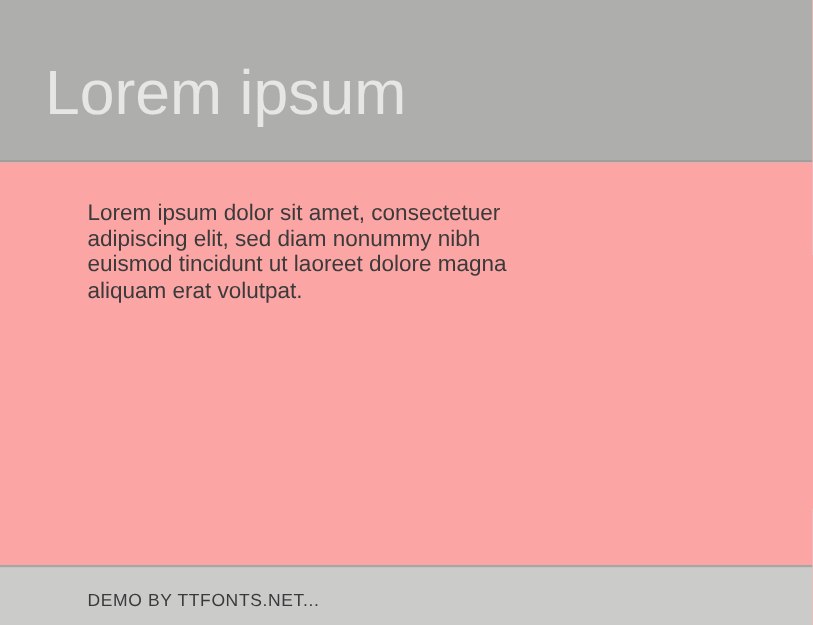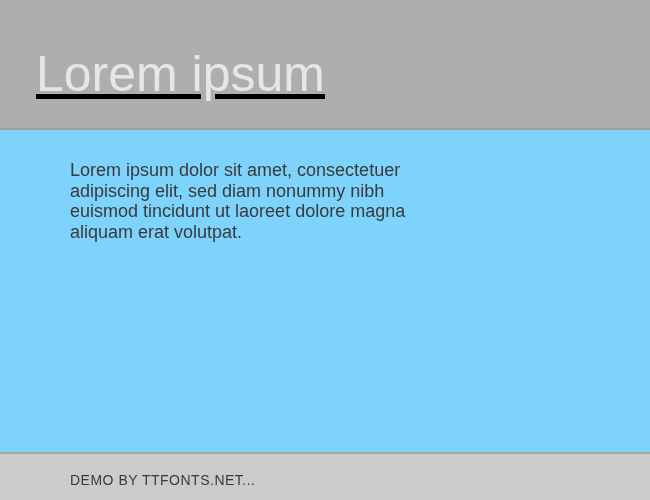--- a/index.html
+++ b/index.html
@@ -10,35 +10,34 @@
     body {
       width: 650px;
       height: 500px;
       font-family: Arial, Helvetica, sans-serif;
       background: #d7d8d6;
       overflow: hidden;
     }
     .header {
       background: #aeafad;
       padding: 45px 44px 25px 36px;
-      text-decoration: underline;
     }
     .header-title {
       font-size: 50px;
       font-weight: 300;
       color: #e6e7e5;
       letter-spacing: 0px;
       font-stretch: condensed;
     }
     .divider-top {
       height: 2px;
       background: #9fa09e;
     }
     .main {
-      background: #7dd3fc;
+      background: #fca5a5;
       padding: 30px 70px;
       height: 322px;
     }
     .body-text {
       font-size: 18px;
       line-height: 1.15;
       color: #3a3a3a;
       max-width: 360px;
       font-stretch: condensed;
     }

